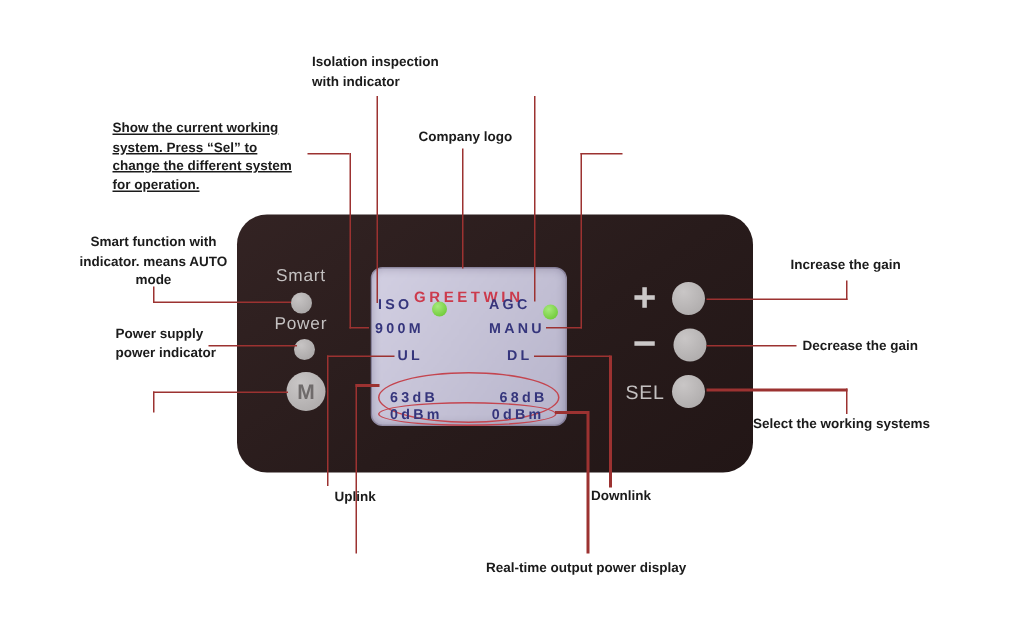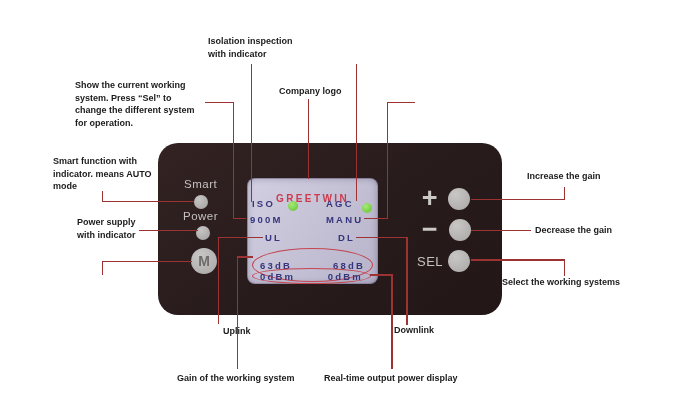--- a/index.html
+++ b/index.html
@@ -64,38 +64,37 @@
 
   <div class="ln" style="left:218px;top:236.5px;width:45px;height:1.5px;"></div>
   <div class="ln" style="left:217.5px;top:236.5px;width:1.5px;height:87px;"></div>
   <div class="ln" style="left:356px;top:236.5px;width:51px;height:1.5px;"></div>
   <div class="ln" style="left:406px;top:236.5px;width:1.5px;height:88px;"></div>
   <div class="ln" style="left:237px;top:256px;width:16px;height:1.5px;"></div>
   <div class="ln" style="left:236.5px;top:256px;width:1.5px;height:113px;"></div>
   <div class="ln" style="left:370px;top:274px;width:22px;height:1.5px;"></div>
   <div class="ln" style="left:391px;top:274px;width:1.5px;height:95px;"></div>
 
-  <div class="ann" style="left:75px;top:79px;">Show the current working
+  <div class="ann" style="left:75px;top:79px;text-decoration:underline;">Show the current working
 system. Press “Sel” to
 change the different system
 for operation.</div>
   <div class="ann" style="left:208px;top:35px;">Isolation inspection
 with indicator</div>
   <div class="ann" style="left:279px;top:85px;">Company logo</div>
-  <div class="ann" style="left:53px;top:155px;">Smart function with
+  <div class="ann" style="left:53px;top:155px;text-align:center;">Smart function with
 indicator. means AUTO
 mode</div>
   <div class="ann" style="left:77px;top:216px;">Power supply
-with indicator</div>
+power indicator</div>
   <div class="ann" style="left:527px;top:170px;">Increase the gain</div>
   <div class="ann" style="left:535px;top:224px;">Decrease the gain</div>
   <div class="ann" style="left:502px;top:276px;">Select the working systems</div>
   <div class="ann" style="left:202px;top:325px;margin-left:21px;">Uplink</div>
   <div class="ann" style="left:394px;top:324px;">Downlink</div>
-  <div class="ann" style="left:177px;top:372px;">Gain of the working system</div>
   <div class="ann" style="left:324px;top:372px;">Real-time output power display</div>
 
   <div class="panel">
 
     <div class="plabel" style="left:26px;top:35px;font-size:11.5px;">Smart</div>
     <div class="led" style="left:36px;top:52px;"></div>
 
     <div class="plabel" style="left:25px;top:67px;font-size:11.5px;">Power</div>
     <div class="led" style="left:38px;top:83px;"></div>
 

